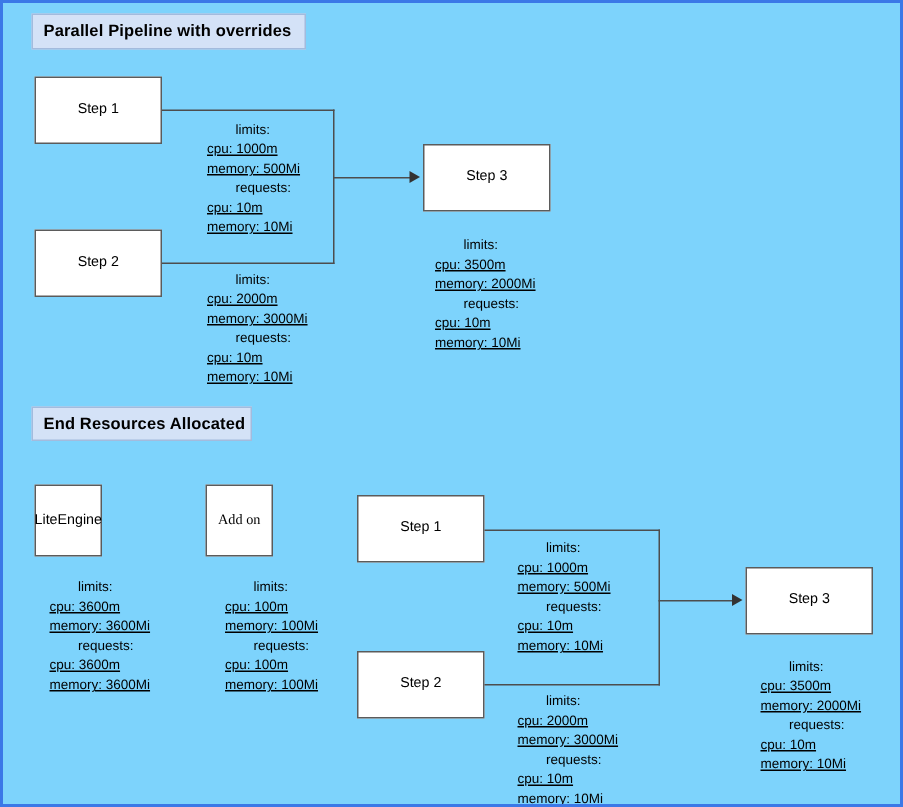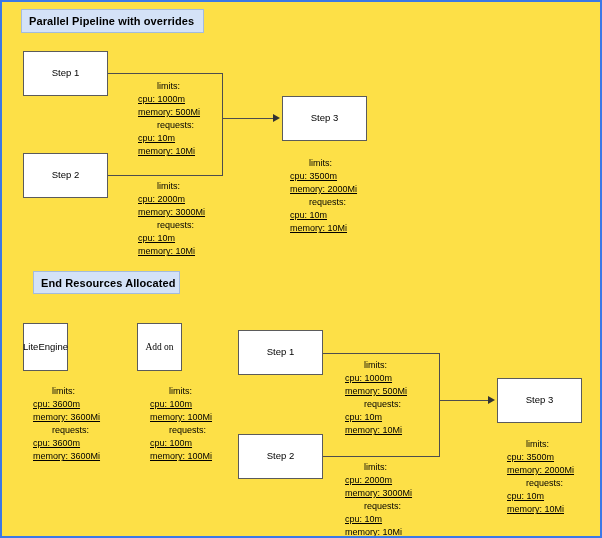--- a/index.html
+++ b/index.html
@@ -8,21 +8,21 @@
     padding: 0;
     background: #ffffff;
   }
   body {
     font-family: "Liberation Sans", sans-serif;
   }
   #canvas {
     position: relative;
     width: 602px;
     height: 538px;
-    background: #fde047;
+    background: #7dd3fc;
     border: 2px solid #3b78e7;
     box-sizing: border-box;
     overflow: hidden;
   }
   
   .section-title {
     position: absolute;
     background: #d4e2f7;
     border: 1px solid #a3bbdd;
     box-sizing: border-box;
@@ -123,21 +123,21 @@
 
   <div class="res" style="left:275px; top:155px;">
     <span class="k">limits:</span>
     <span class="v">cpu: 3500m</span>
     <span class="v">memory: 2000Mi</span>
     <span class="k">requests:</span>
     <span class="v">cpu: 10m</span>
     <span class="v">memory: 10Mi</span>
   </div>
 
-  <div class="section-title" style="left:19px; top:269px; width:147px; height:23px;margin-left:12px;">End Resources Allocated</div>
+  <div class="section-title" style="left:19px; top:269px; width:147px; height:23px;">End Resources Allocated</div>
 
   <div class="node" style="left:21px; top:321px; width:45px; height:48px; flex-direction:row;">
     <span>Lite</span>
     <span>Engine</span>
   </div>
 
   <div class="res" style="left:18px; top:383px;">
     <span class="k">limits:</span>
     <span class="v">cpu: 3600m</span>
     <span class="v">memory: 3600Mi</span>

